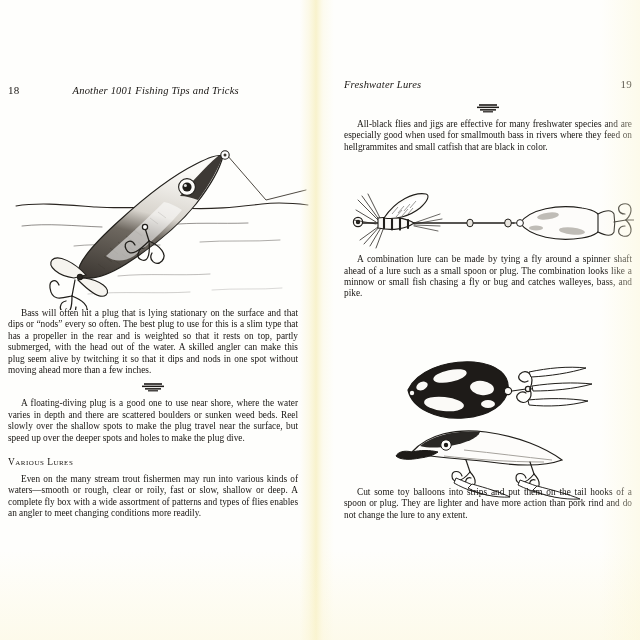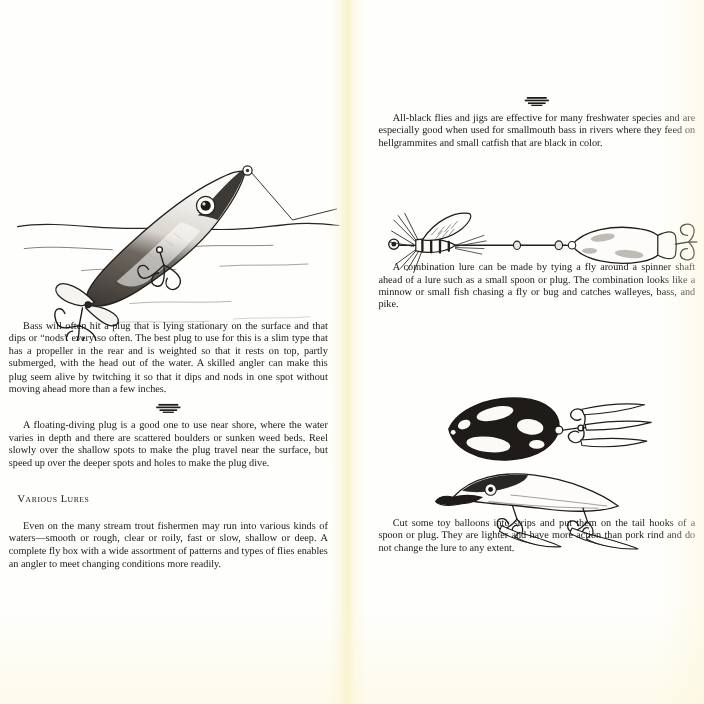--- a/index.html
+++ b/index.html
@@ -97,21 +97,21 @@
   p.para {
     margin: 0;
     font-size: 9.3px;
     line-height: 11.4px;
     text-align: justify;
     text-indent: 13px;
     hyphens: none;
   }
 
   h2.subhead {
-    margin: 8px;
+    margin: 0;
     font-size: 9.4px;
     font-weight: normal;
     font-variant: small-caps;
     letter-spacing: 0.5px;
     line-height: 12px;
   }
 
   
   .ornament {
     width: 100%;
@@ -371,20 +371,24 @@
         <path d="M140 48 C 148 56, 146 64, 139 62 C 133 60, 136 52, 141 54"></path>
       </g>
       <g stroke="#201e1a" stroke-width="0.95" fill="#ffffff" stroke-linejoin="round">
         <path d="M126 54 C 142 60, 160 66, 174 72 C 158 72, 138 66, 124 59 Z"></path>
         <path d="M143 60 C 158 64, 174 68, 186 73 C 170 74, 150 70, 139 64 Z"></path>
       </g>
     </svg>
   </div>
 
   <div class="textblock" id="left-block">
+    <div class="running-head">
+      <span class="folio">18</span>
+      <span class="title-text">Another 1001 Fishing Tips and Tricks</span>
+    </div>
 
     <div style="height:208px"></div>
 
     <p class="para">Bass will often hit a plug that is lying stationary on the surface and that dips or “nods” every so often. The best plug to use for this is a slim type that has a propeller in the rear and is weighted so that it rests on top, partly submerged, with the head out of the water. A skilled angler can make this plug seem alive by twitching it so that it dips and nods in one spot without moving ahead more than a few inches.</p>
 
     <div class="spacer-6"></div>
     <div class="ornament">
       <svg viewBox="0 0 26 10" width="26" height="10" xmlns="http://www.w3.org/2000/svg">
         <g fill="#1d1a17">
           <rect x="4" y="1.2" width="18" height="1.6"></rect>
@@ -399,20 +403,24 @@
     <p class="para">A floating-diving plug is a good one to use near shore, where the water varies in depth and there are scattered boulders or sunken weed beds. Reel slowly over the shallow spots to make the plug travel near the surface, but speed up over the deeper spots and holes to make the plug dive.</p>
 
     <div class="spacer-12"></div>
     <h2 class="subhead">Various Lures</h2>
     <div class="spacer-6"></div>
 
     <p class="para">Even on the many stream trout fishermen may run into various kinds of waters—smooth or rough, clear or roily, fast or slow, shallow or deep. A complete fly box with a wide assortment of patterns and types of flies enables an angler to meet changing conditions more readily.</p>
   </div>
 
   <div class="textblock" id="right-block">
+    <div class="running-head">
+      <span class="title-text">Freshwater Lures</span>
+      <span class="folio">19</span>
+    </div>
 
     <div class="spacer-9"></div>
     <div class="ornament">
       <svg viewBox="0 0 26 10" width="26" height="10" xmlns="http://www.w3.org/2000/svg">
         <g fill="#1d1a17">
           <rect x="4" y="1.2" width="18" height="1.6"></rect>
           <rect x="2" y="3.6" width="22" height="1.5"></rect>
           <rect x="5" y="6.1" width="16" height="1.5"></rect>
           <rect x="8" y="8.2" width="10" height="1.2"></rect>
         </g>

